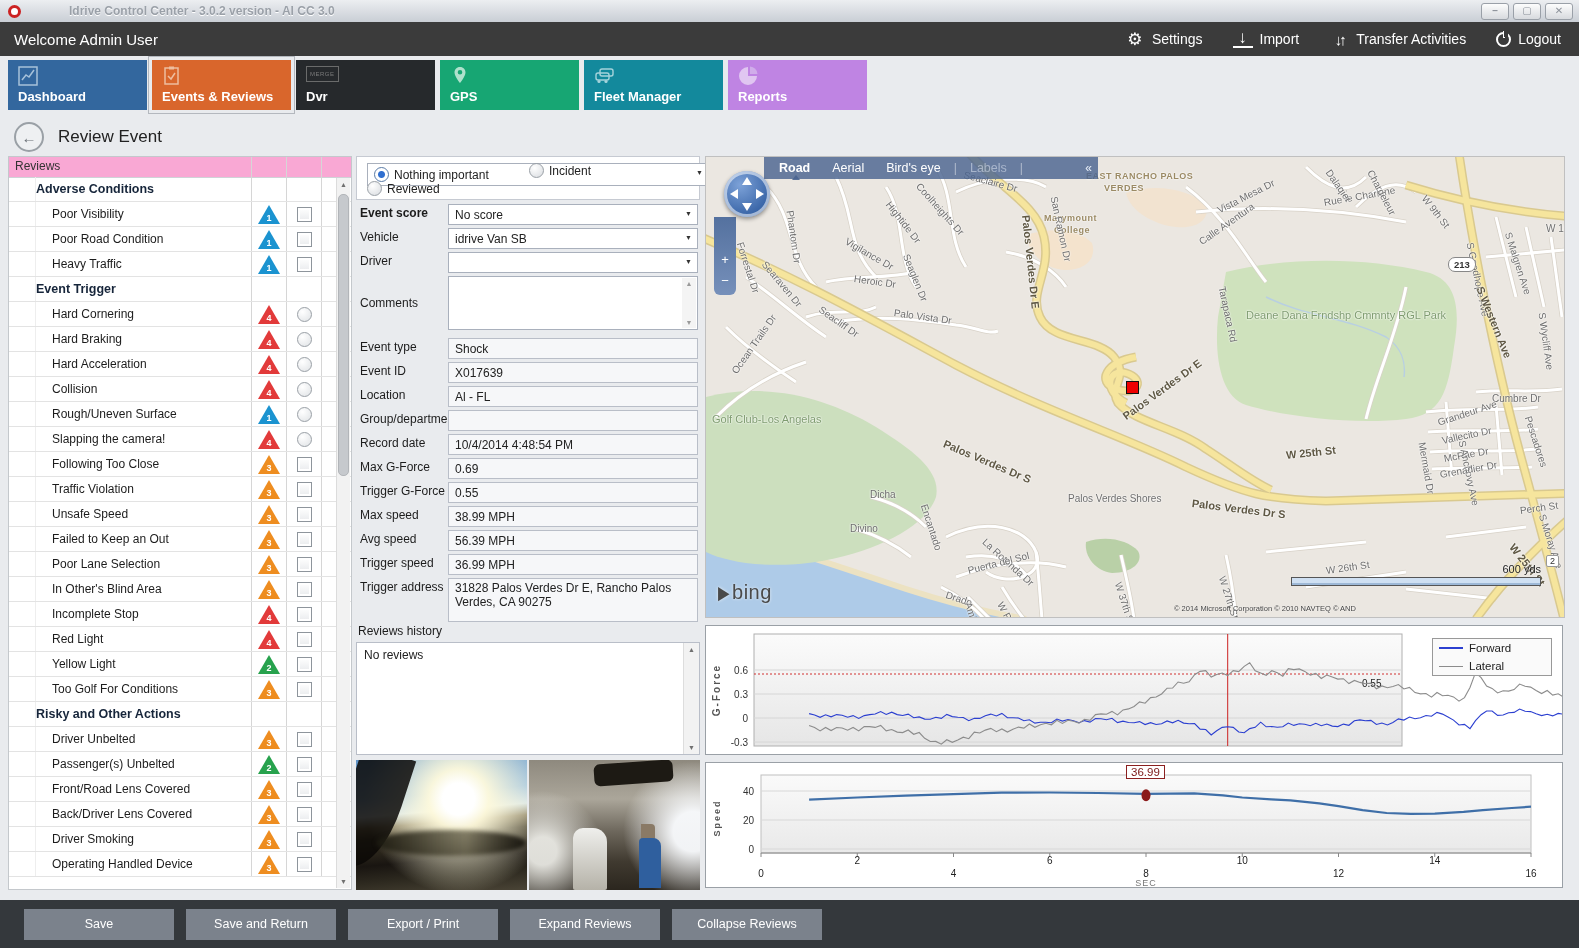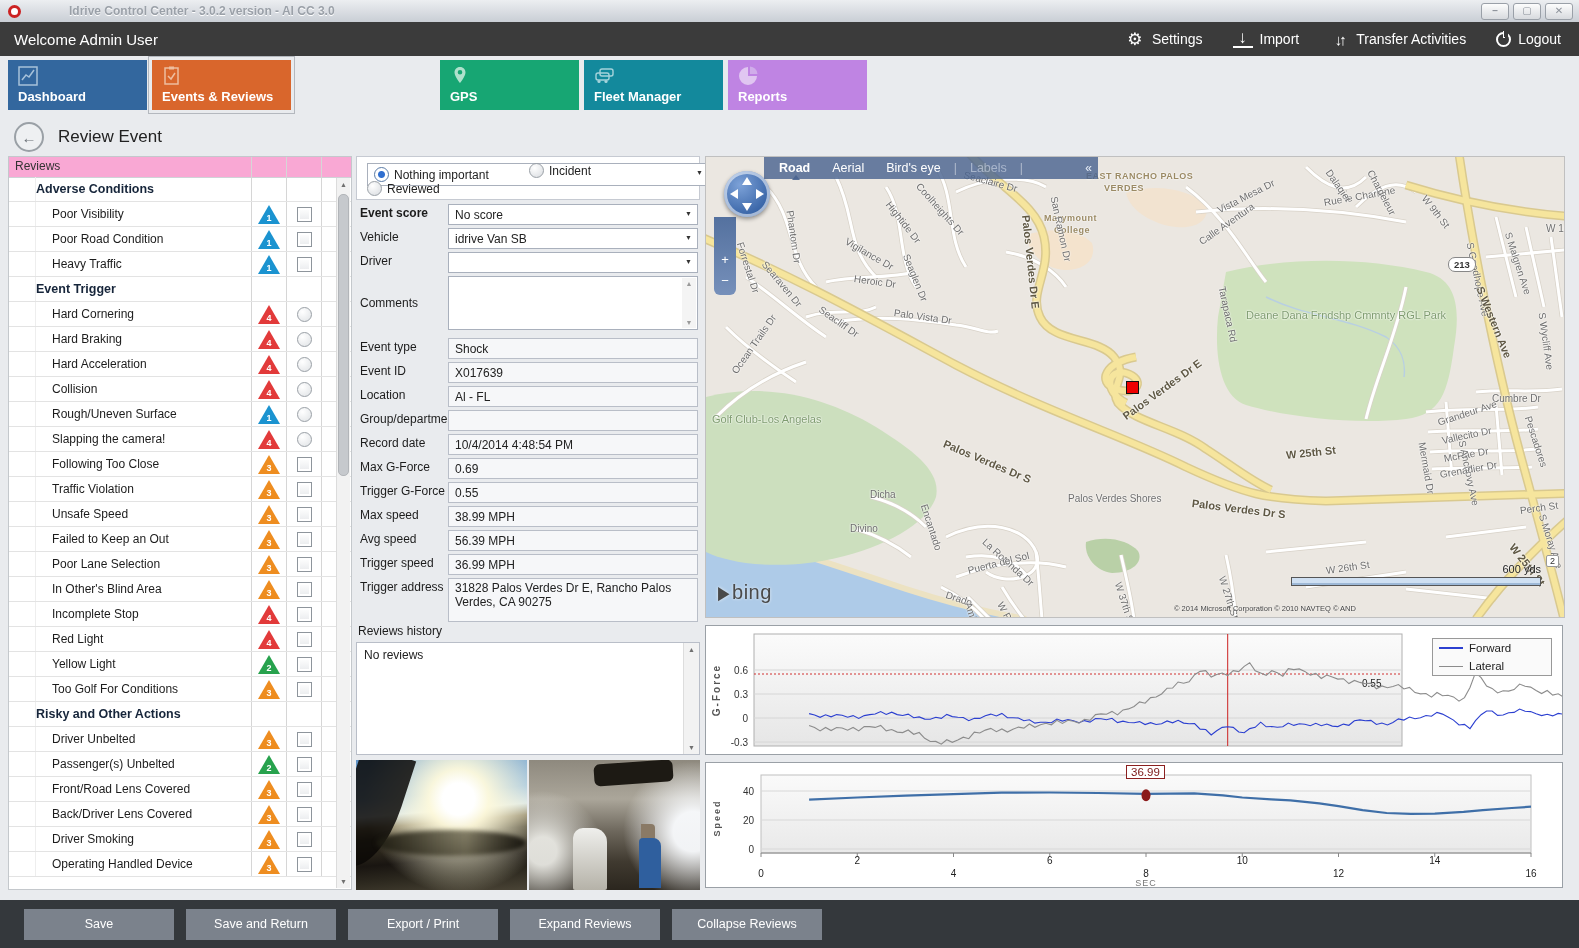--- a/index.html
+++ b/index.html
@@ -196,20 +196,24 @@
   <div class="tab active" style="left: 152px; background: rgb(217, 102, 44);">
     <span class="tab-ico">
       <svg width="20" height="20">
           <rect x="3" y="2" width="13" height="16" fill="none" stroke="#f2cdb4" stroke-width="1.5"></rect>
           <rect x="7" y="0.5" width="5" height="3" fill="#f2cdb4"></rect>
           <polyline points="6,10 9,13 13,7" fill="none" stroke="#f2cdb4" stroke-width="1.5"></polyline>
         </svg>
     </span>
     <span class="tab-label">Events &amp; Reviews</span>
   </div>
+  <div class="tab" style="left: 296px; background: rgb(38, 41, 44);">
+    <span class="tab-ico merge-box">MERGE</span>
+    <span class="tab-label">Dvr</span>
+  </div>
   <div class="tab" style="left: 440px; background: rgb(23, 166, 115);">
     <span class="tab-ico">
       <svg width="20" height="20">
           <path d="M10 1 C6.5 1 4.5 3.6 4.5 6.5 C4.5 10.5 10 17 10 17 S15.5 10.5 15.5 6.5 C15.5 3.6 13.5 1 10 1 Z M10 8.5 A2.3 2.3 0 1 1 10 3.9 A2.3 2.3 0 0 1 10 8.5 Z" fill="#c9ecdc"></path>
         </svg>
     </span>
     <span class="tab-label">GPS</span>
   </div>
   <div class="tab" style="left: 584px; background: rgb(19, 137, 156);">
     <span class="tab-ico">

